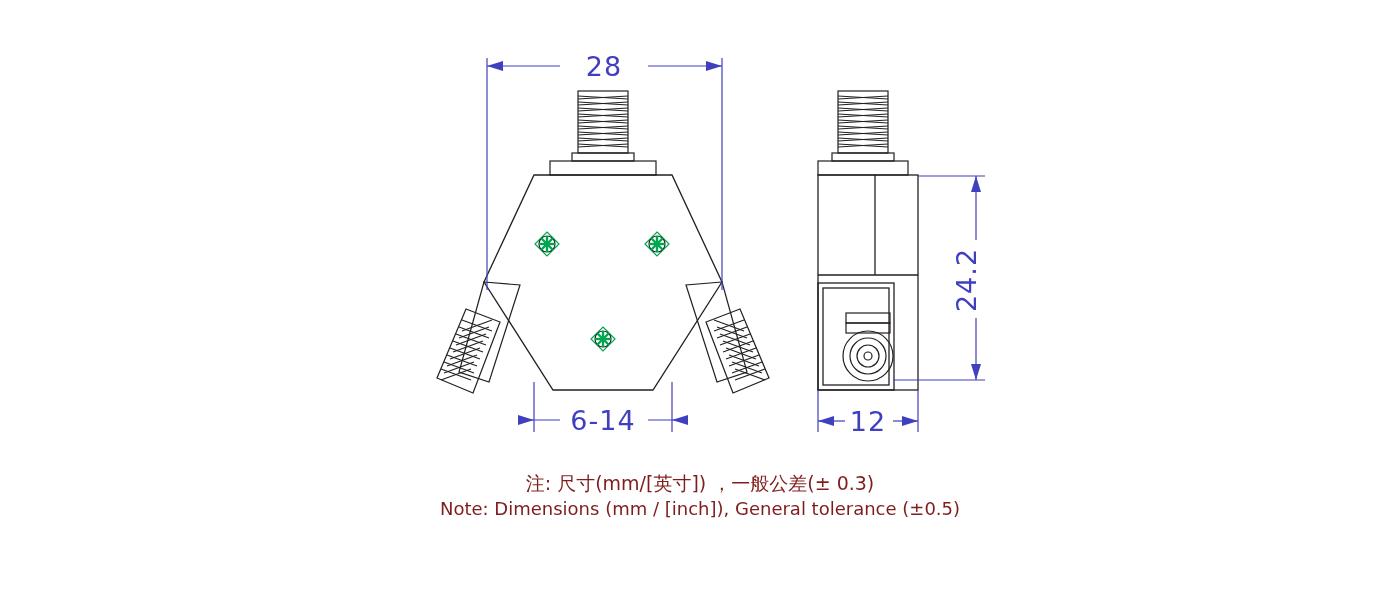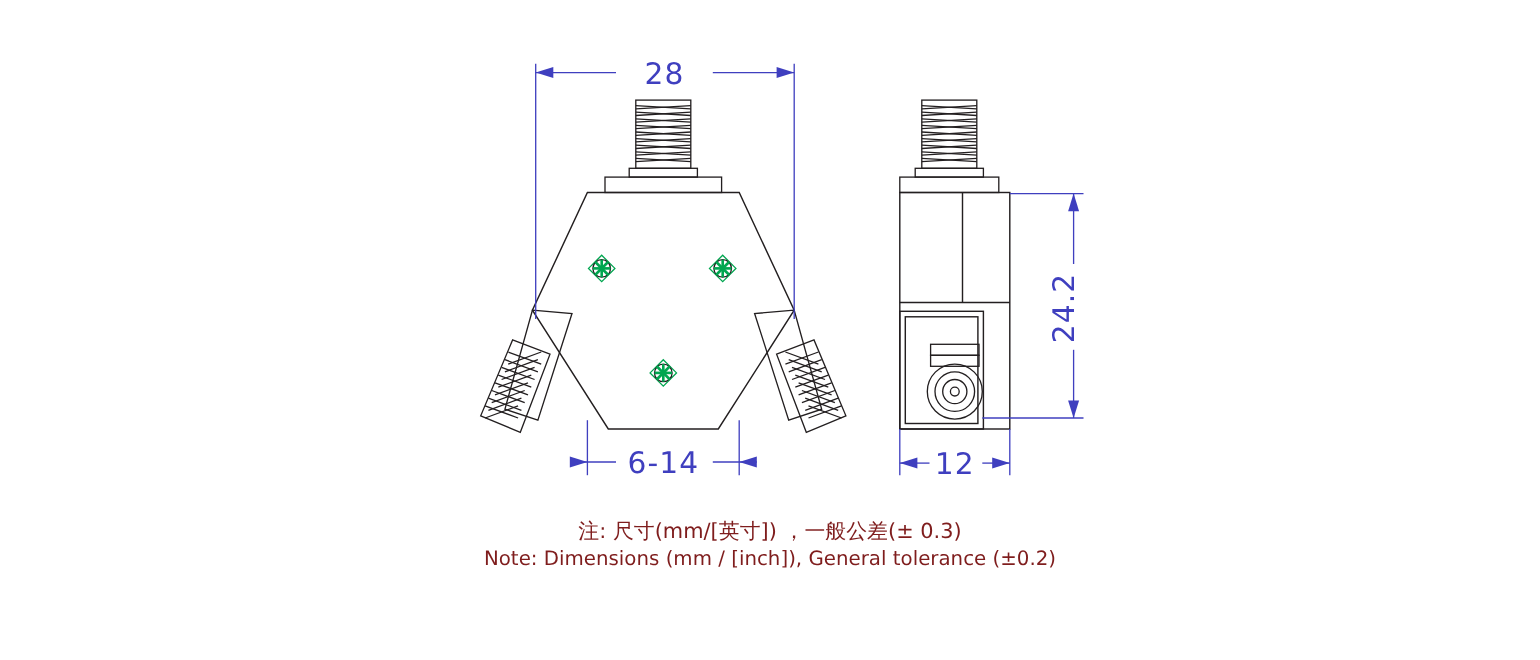--- a/index.html
+++ b/index.html
@@ -234,16 +234,16 @@
         <line x1="893" y1="421" x2="918" y2="421"></line>
         <polygon points="818,421 834,416 834,426" stroke="none"></polygon>
         <polygon points="918,421 902,416 902,426" stroke="none"></polygon>
         <text class="dim-text" x="868" y="431" text-anchor="middle" stroke="none">12</text>
       </g>
     </g>
   </svg>
 
   <div class="note-block">
     <div class="note-line-1">注: 尺寸(mm/[英寸]) ，一般公差(± 0.3)</div>
-    <div class="note-line-2">Note: Dimensions (mm / [inch]), General tolerance (±0.2)</div>
+    <div class="note-line-2">Note: Dimensions (mm / [inch]), General tolerance (±0.5)</div>
   </div>
 
 </div>
 
 </body></html>

